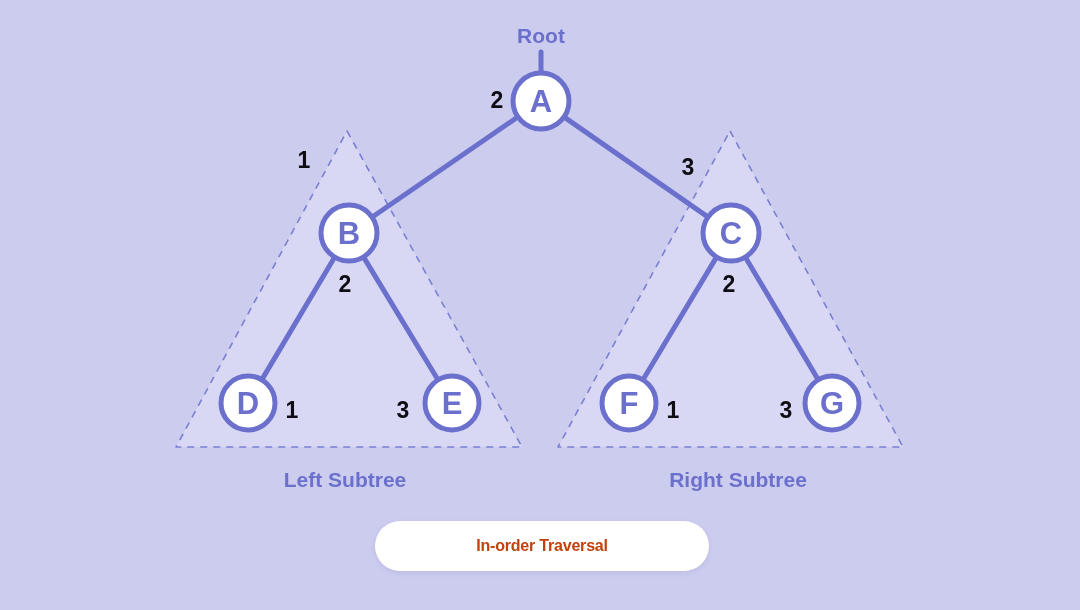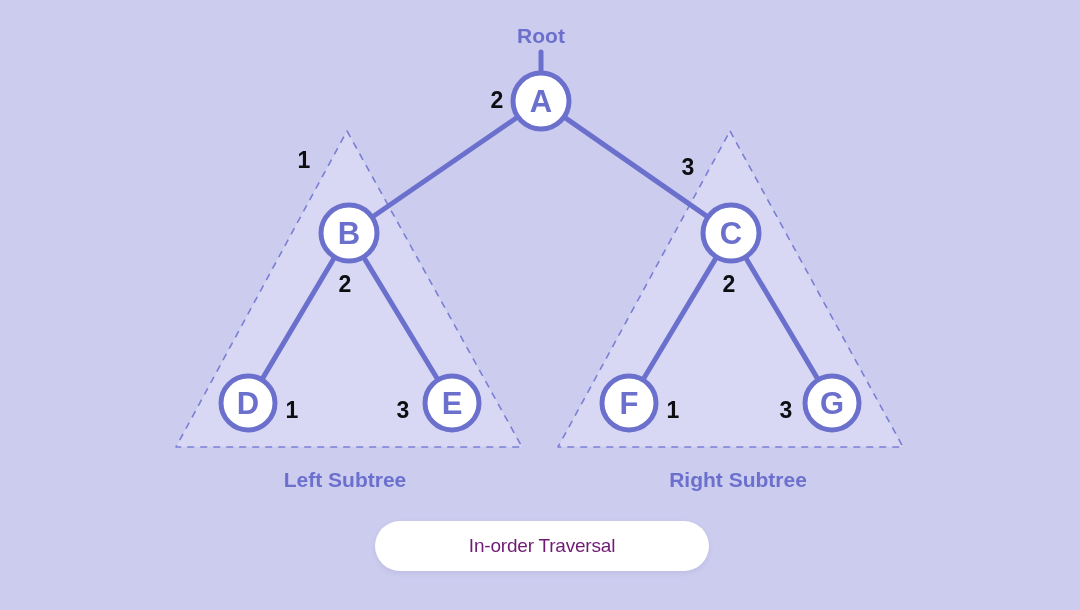--- a/index.html
+++ b/index.html
@@ -57,23 +57,23 @@
     height: 50px;
     background: #ffffff;
     border-radius: 25px;
     display: flex;
     align-items: center;
     justify-content: center;
     box-shadow: 0 2px 5px rgba(80, 80, 150, 0.12);
   }
   #caption-text {
     font-family: "Liberation Sans", sans-serif;
-    font-weight: normal;
-    font-size: 19px;
-    color: #701a75;
+    font-weight: bold;
+    font-size: 16px;
+    color: #c2410c;
     letter-spacing: -0.2px;
   }
 </style>
 </head>
 <body>
 
 <div id="stage">
 
   <svg id="diagram-svg" viewBox="0 0 1080 610">
 

